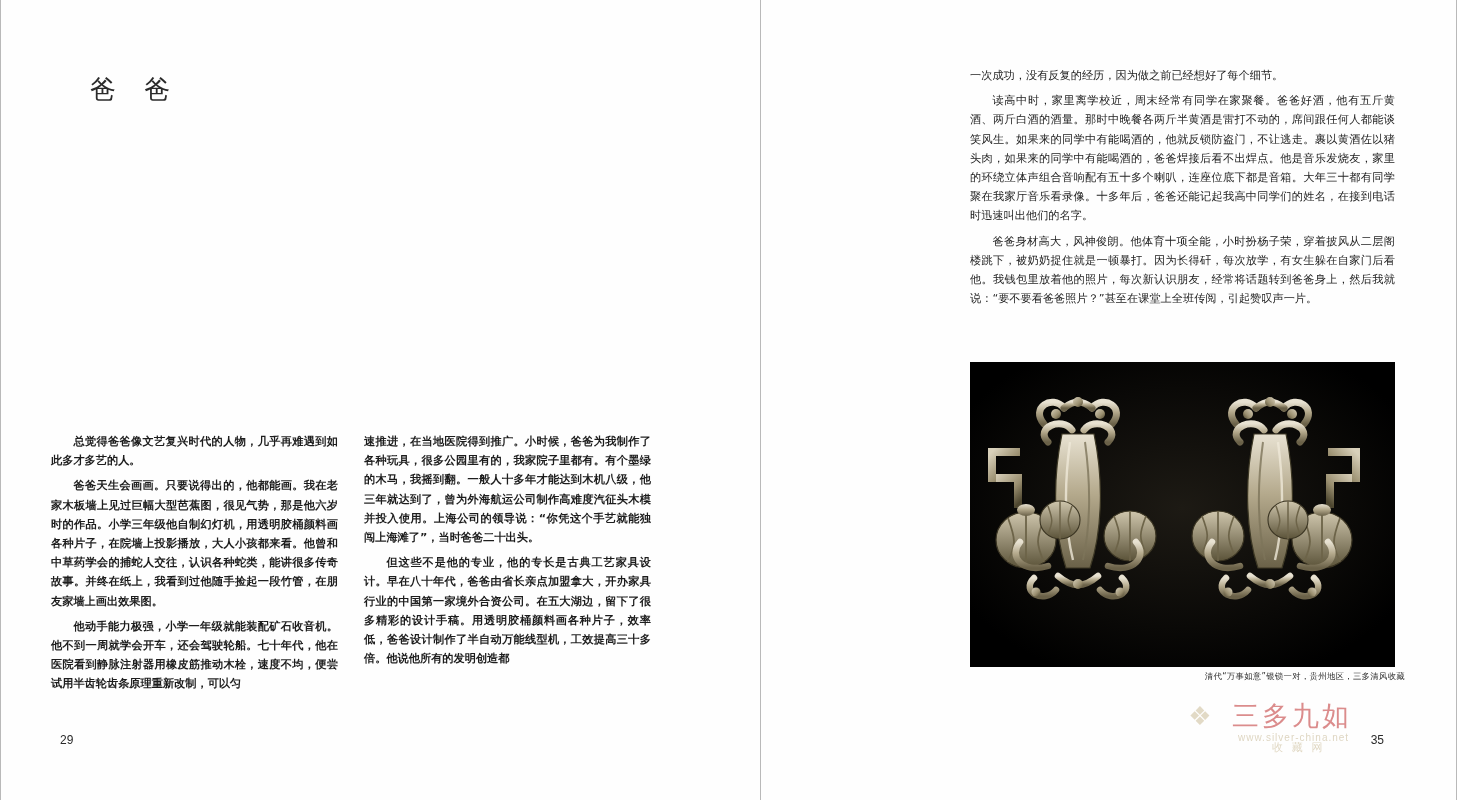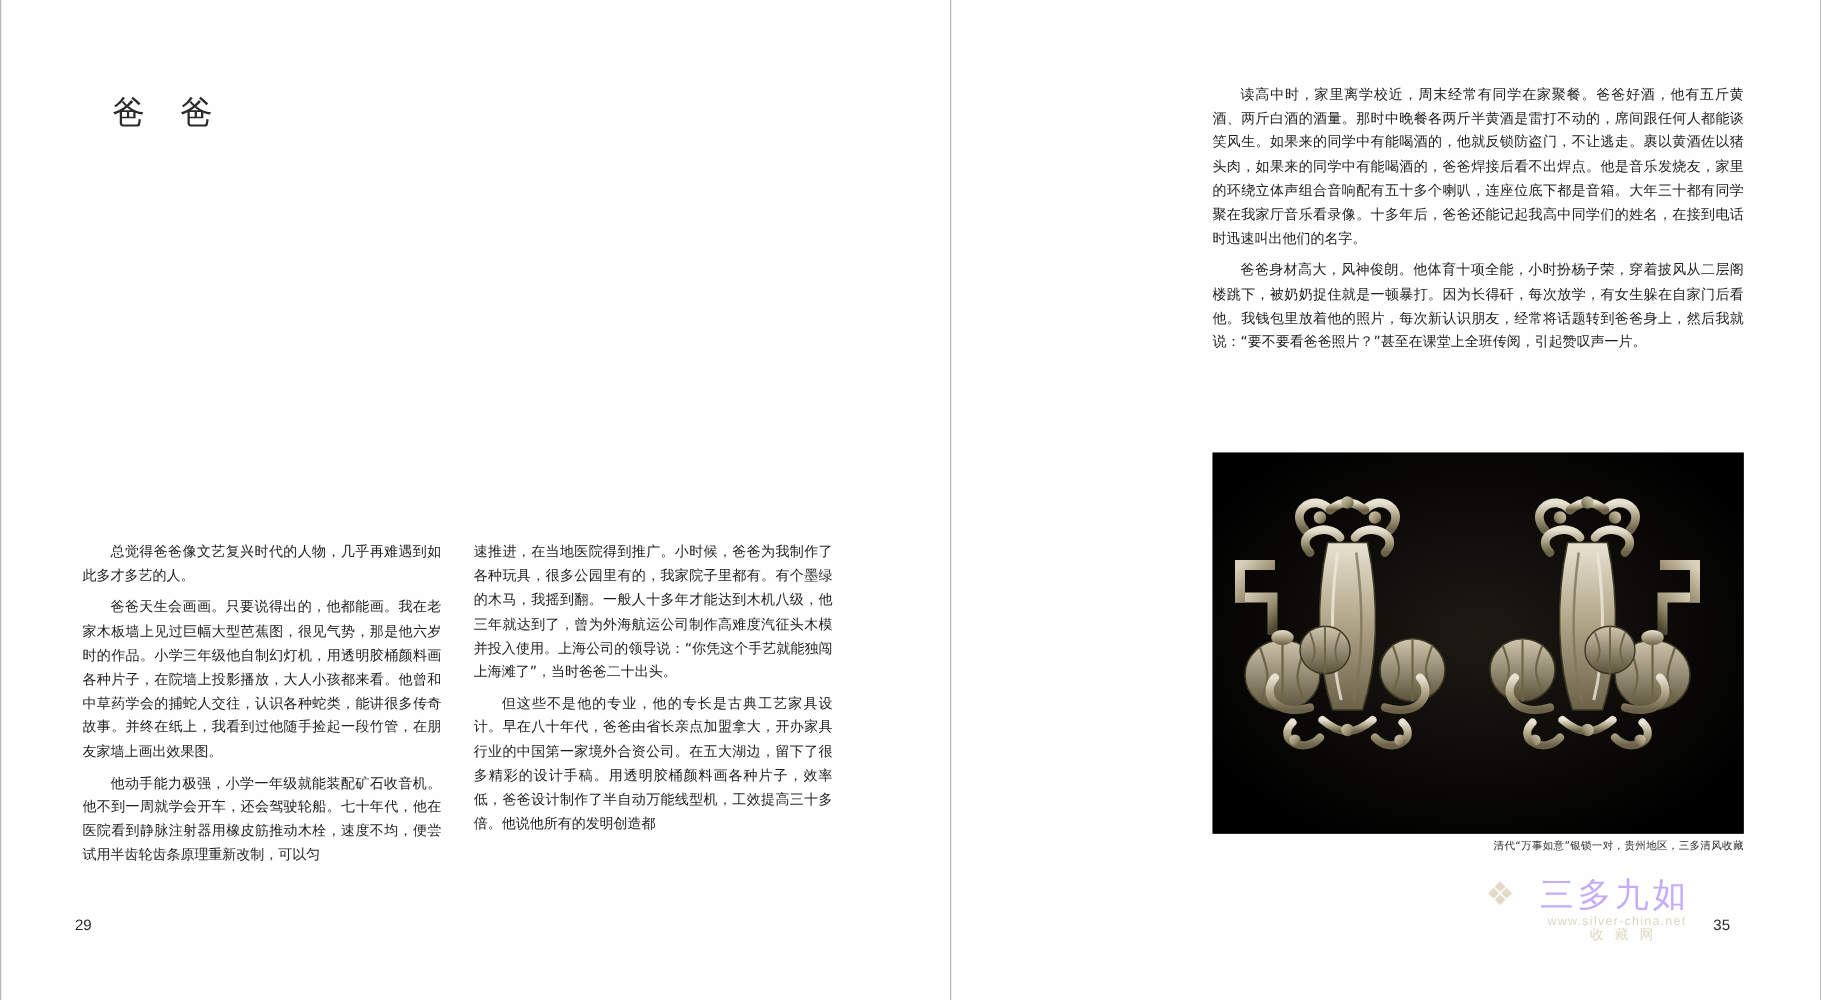--- a/index.html
+++ b/index.html
@@ -52,25 +52,26 @@
     left: 63px;
     top: 72px;
     font-family: "DejaVu Serif", "Liberation Serif", serif;
     font-size: 26px;
     letter-spacing: 10px;
     color: #2a2a2a;
     margin-left: 26px;
   }
   .left-columns {
     position: absolute;
-    left: 65px;
+    left: 50px;
     top: 432px;
     width: 600px;
     display: flex;
     gap: 26px;
+    font-weight: bold;
   }
   .col {
     width: 287px;
   }
   p.body {
     margin: 0 0 6px 0;
     font-size: 11.2px;
     line-height: 19.2px;
     text-align: justify;
     text-justify: inter-ideograph;
@@ -111,21 +112,21 @@
     width: 425px;
     height: 305px;
     background: #000000;
     overflow: hidden;
   }
   .plate svg {
     display: block;
   }
   .caption {
     position: absolute;
-    left: 209px;
+    left: 219px;
     top: 671px;
     width: 425px;
     text-align: right;
     font-size: 8.4px;
     color: #2b2b2b;
     letter-spacing: 0.3px;
   }
 
   
   .watermark {
@@ -136,21 +137,21 @@
     height: 86px;
     opacity: 0.5;
     pointer-events: none;
   }
   .wm-text {
     position: absolute;
     left: 52px;
     top: 6px;
     font-family: "DejaVu Serif", "Liberation Serif", serif;
     font-size: 27px;
-    color: #8b5cf6;
+    color: #b91c1c;
     letter-spacing: 3px;
   }
   .wm-url {
     position: absolute;
     left: 58px;
     top: 40px;
     font-family: "Liberation Sans", sans-serif;
     font-size: 10px;
     color: #bfae86;
     letter-spacing: 1px;
@@ -199,20 +200,21 @@
     </div>
 
     <div class="folio folio-left">29</div>
   </div>
 
   <div class="gutter"></div>
 
   <div class="page page-right">
 
     <div class="right-text">
+      <p class="body noindent">一次成功，没有反复的经历，因为做之前已经想好了每个细节。</p>
       <p class="body">读高中时，家里离学校近，周末经常有同学在家聚餐。爸爸好酒，他有五斤黄酒、两斤白酒的酒量。那时中晚餐各两斤半黄酒是雷打不动的，席间跟任何人都能谈笑风生。如果来的同学中有能喝酒的，他就反锁防盗门，不让逃走。裹以黄酒佐以猪头肉，如果来的同学中有能喝酒的，爸爸焊接后看不出焊点。他是音乐发烧友，家里的环绕立体声组合音响配有五十多个喇叭，连座位底下都是音箱。大年三十都有同学聚在我家厅音乐看录像。十多年后，爸爸还能记起我高中同学们的姓名，在接到电话时迅速叫出他们的名字。</p>
       <p class="body">爸爸身材高大，风神俊朗。他体育十项全能，小时扮杨子荣，穿着披风从二层阁楼跳下，被奶奶捉住就是一顿暴打。因为长得矸，每次放学，有女生躲在自家门后看他。我钱包里放着他的照片，每次新认识朋友，经常将话题转到爸爸身上，然后我就说：“要不要看爸爸照片？”甚至在课堂上全班传阅，引起赞叹声一片。</p>
     </div>
 
     <div class="plate">
       <svg width="425" height="305" viewBox="0 0 425 305">
         <defs>
           <radialGradient id="glow" cx="50%" cy="48%" r="60%">
             <stop offset="0%" stop-color="#1d1a14"></stop>
             <stop offset="100%" stop-color="#000000"></stop>

